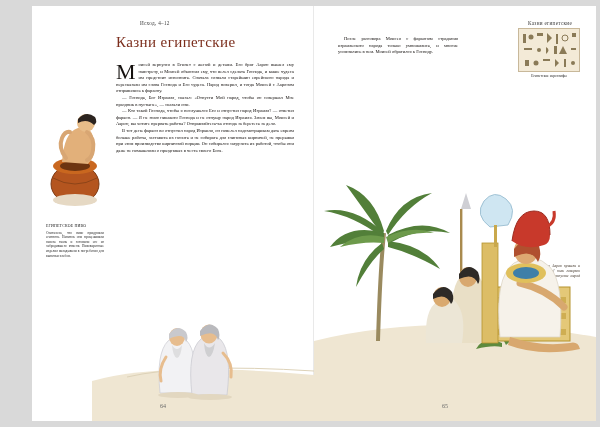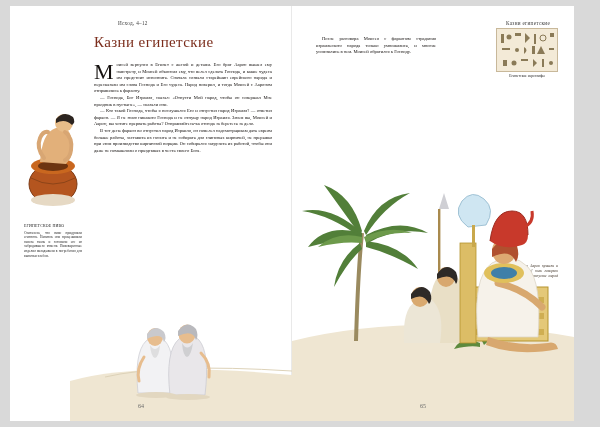--- a/index.html
+++ b/index.html
@@ -4,21 +4,21 @@
 <style>
   html,body{margin:0;padding:0;}
   body{
     width:600px;height:427px;
     background:#d9d9d9;
     font-family:"Liberation Serif", serif;
     overflow:hidden;
   }
   .spread{
     position:absolute;
-    left:10px;top:6px;
+    left:32px;top:6px;
     width:564px;height:415px;
     background:#ffffff;
     display:flex;
   }
   .page{
     position:relative;
     width:282px;height:415px;
     box-sizing:border-box;
   }
   .page.left{ border-right:1px solid #e9e9e9; }

